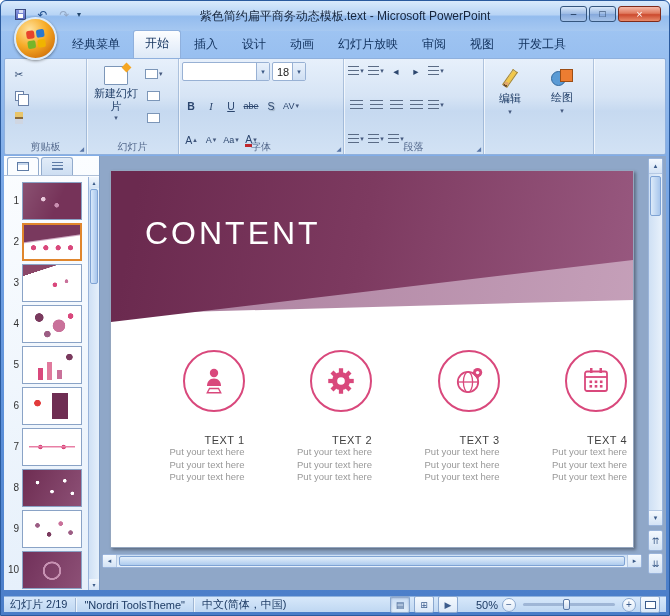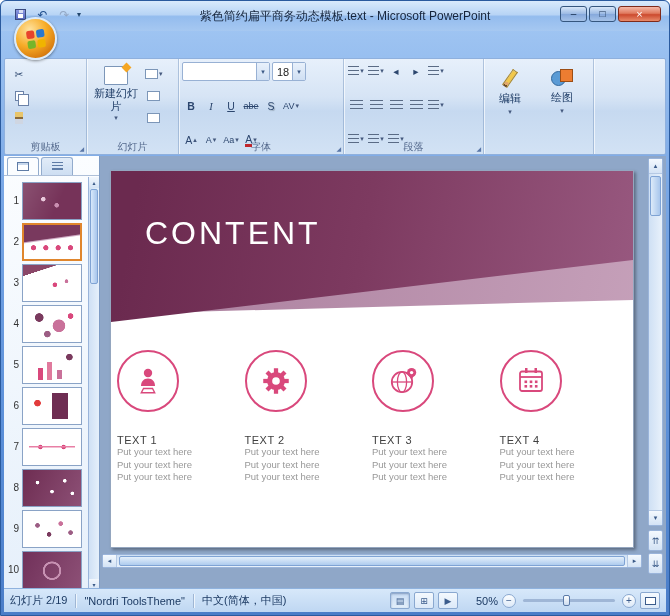--- a/index.html
+++ b/index.html
@@ -95,39 +95,39 @@
   .panel-thumbbar{position:absolute;left:1px;right:1px;top:12px;height:95px;background:linear-gradient(90deg,#d8e8fa,#a8c6ec);border:1px solid #7fa3d4;border-radius:2px}
   .panel-scroll .down{position:absolute;bottom:0;left:0;right:0}
 
   
   .canvas{position:relative;flex:1;height:100%}
   .slide{position:absolute;left:10px;top:14px;width:524px;height:378px;background:#fff;border:1px solid #94a6bf;box-shadow:2px 2px 3px rgba(0,0,0,.35);overflow:hidden}
   .band-light{position:absolute;inset:0;background:linear-gradient(100deg,#a87c9b,#c7a2bb);clip-path:polygon(0 0,100% 0,100% 129px,0 143px)}
   .band-dark{position:absolute;inset:0;background:linear-gradient(100deg,#6b2a4f 5%,#7d3a60 45%,#9c5d84 100%);clip-path:polygon(0 0,100% 0,100% 89px,0 151px)}
   .slide-title{position:absolute;left:34px;top:44px;color:#fff;font-size:32px;letter-spacing:3px;font-weight:400}
   .items{position:absolute;left:6px;right:6px;top:179px;display:flex}
-  .item{flex:1;display:flex;flex-direction:column;align-items:flex-start}
+  .item{flex:1;display:flex;flex-direction:column;align-items:flex-end}
   .item-circle{width:62px;height:62px;border:2px solid #d9487c;border-radius:50%;display:flex;align-items:center;justify-content:center;background:#fff}
   .item-heading{margin-top:22px;font-size:11px;color:#3f3f3f;letter-spacing:.5px}
   .item-line{font-size:9.5px;color:#989898;line-height:12.5px}
 
   .sb-v{position:absolute;top:2px;right:3px;width:15px;height:368px;background:linear-gradient(90deg,#cfe0f4,#e8f1fb);border:1px solid #9ab4da;border-radius:2px}
   .sb-btn{height:15px;display:flex;align-items:center;justify-content:center;font-size:7px;color:#3a5a88;background:linear-gradient(#f4f9fe,#d4e3f5);border-bottom:1px solid #b5c9e4}
   .sb-btn.bottom{position:absolute;bottom:0;left:0;right:0;border-bottom:0;border-top:1px solid #b5c9e4}
   .sb-thumb{position:absolute;left:1px;right:1px;top:17px;height:40px;background:linear-gradient(90deg,#dcEAf9,#a8c6ec);border:1px solid #7fa3d4;border-radius:2px}
   .pager{position:absolute;right:3px;top:374px;width:15px;height:44px;display:flex;flex-direction:column;gap:2px}
   .pbtn{flex:1;border:1px solid #9ab4da;border-radius:2px;background:linear-gradient(#f4f9fe,#d4e3f5);display:flex;align-items:center;justify-content:center;font-size:9px;color:#3a5a88}
   .sb-h{position:absolute;left:2px;right:24px;top:398px;height:14px;background:linear-gradient(#cfe0f4,#e8f1fb);border:1px solid #9ab4da;border-radius:2px}
   .sb-h .harrow{position:absolute;top:0;bottom:0;width:14px;display:flex;align-items:center;justify-content:center;font-size:7px;color:#3a5a88;background:linear-gradient(#f4f9fe,#d4e3f5)}
   .sb-h .left{left:0;border-right:1px solid #b5c9e4}
   .sb-h .right{right:0;border-left:1px solid #b5c9e4}
   .sb-h .hthumb{position:absolute;left:16px;right:16px;top:1px;bottom:1px;background:linear-gradient(#e4effb,#aecBee);border:1px solid #7fa3d4;border-radius:2px}
 
   
-  .statusbar{position:absolute;left:3px;right:3px;bottom:3px;height:24px;background:linear-gradient(#d7e8fa,#bfd7f2);border-top:1px solid #8fb2de;display:flex;align-items:center;font-size:11px;color:#1c3a63;padding:0 6px;gap:8px}
+  .statusbar{position:absolute;left:3px;right:3px;bottom:3px;height:16px;background:linear-gradient(#d7e8fa,#bfd7f2);border-top:1px solid #8fb2de;display:flex;align-items:center;font-size:11px;color:#1c3a63;padding:0 6px;gap:8px}
   .sb-sep{width:1px;height:14px;background:#9fb6d4;box-shadow:1px 0 0 #eef5fc}
   .sb-right{margin-left:auto;display:flex;align-items:center;gap:4px}
   .vbtn{width:20px;height:17px;border:1px solid #8aa8d0;background:linear-gradient(#f4f9fe,#dce9f8);display:flex;align-items:center;justify-content:center;font-size:9px;color:#3c5c8c;border-radius:2px}
   .vbtn.active{background:linear-gradient(#c8dcf4,#e2eefa);box-shadow:inset 0 1px 2px rgba(60,90,140,.5)}
   .zbtn{width:14px;height:14px;border:1px solid #8aa8d0;border-radius:7px;background:linear-gradient(#fdfeff,#dce9f8);display:flex;align-items:center;justify-content:center;font-size:10px;color:#3c5c8c;line-height:10px}
   .zslider{position:relative;width:92px;height:3px;background:#9fb6d6;border-radius:2px;margin:0 3px}
   .zthumb{position:absolute;left:44%;top:-4px;width:7px;height:11px;background:linear-gradient(#fdfefe,#cddcf0);border:1px solid #5b7aa8;border-radius:2px}
   .i-fit{width:11px;height:8px;border:1px solid #3c5c8c;background:#fff}
 </style>
 </head>
@@ -154,20 +154,31 @@
 
   <div class="orb">
     <div class="orb-logo">
         <span class="c1"></span>
         <span class="c2"></span>
         <span class="c3"></span>
         <span class="c4"></span>
       </div>
   </div>
 
+  <div class="tabstrip">
+    <span class="tab">经典菜单</span>
+    <span class="tab active">开始</span>
+    <span class="tab">插入</span>
+    <span class="tab">设计</span>
+    <span class="tab">动画</span>
+    <span class="tab">幻灯片放映</span>
+    <span class="tab">审阅</span>
+    <span class="tab">视图</span>
+    <span class="tab">开发工具</span>
+  </div>
 
   <div class="ribbon">
 
     <div class="rgroup" style="width:82px">
       <div class="gbody">
         <div class="minicol">
           <span class="rbtn">✂</span>
           <span class="rbtn">
               <span class="i-copy"></span>
             </span>

